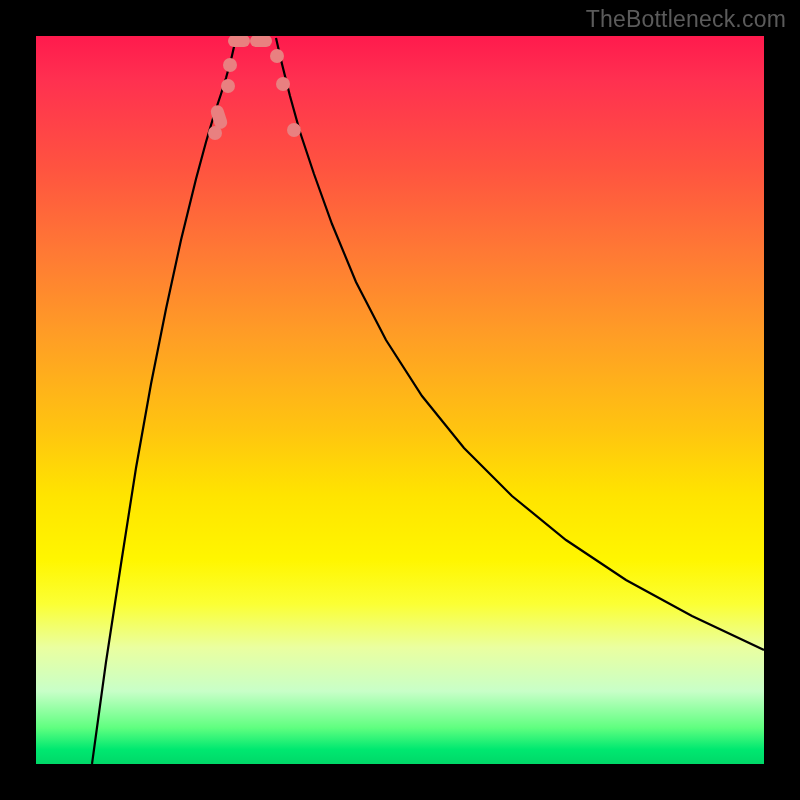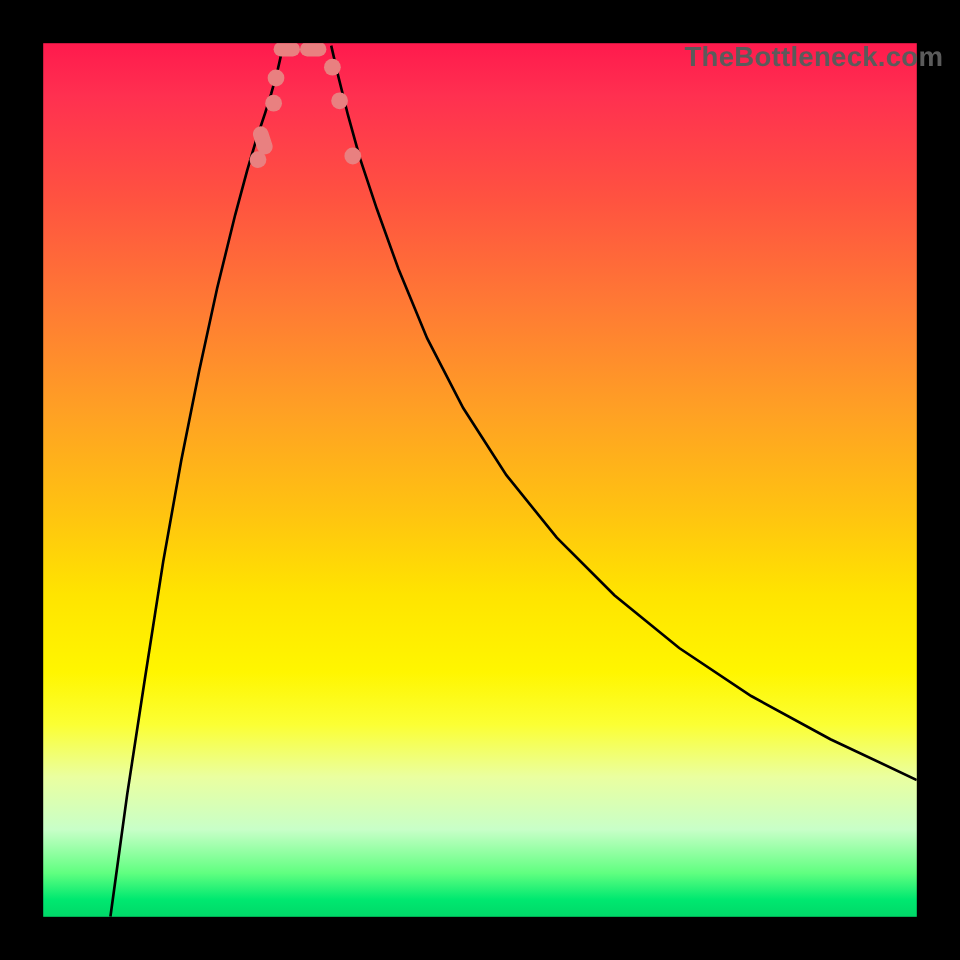--- a/index.html
+++ b/index.html
@@ -55,23 +55,22 @@
     top: 0;
     width: 100%;
     height: 100%;
   }
   .watermark {
     position: absolute;
     top: 6px;
     right: 14px;
     color: #5b5b5b;
     font-size: 23px;
-    font-weight: 700;
+    font-weight: 400;
     letter-spacing: 0.2px;
-    margin-top: 28px;
   }
 </style>
 </head>
 <body>
 
 <div class="frame">
 
   <div class="plot-area">
     <div class="gradient"></div>
 

